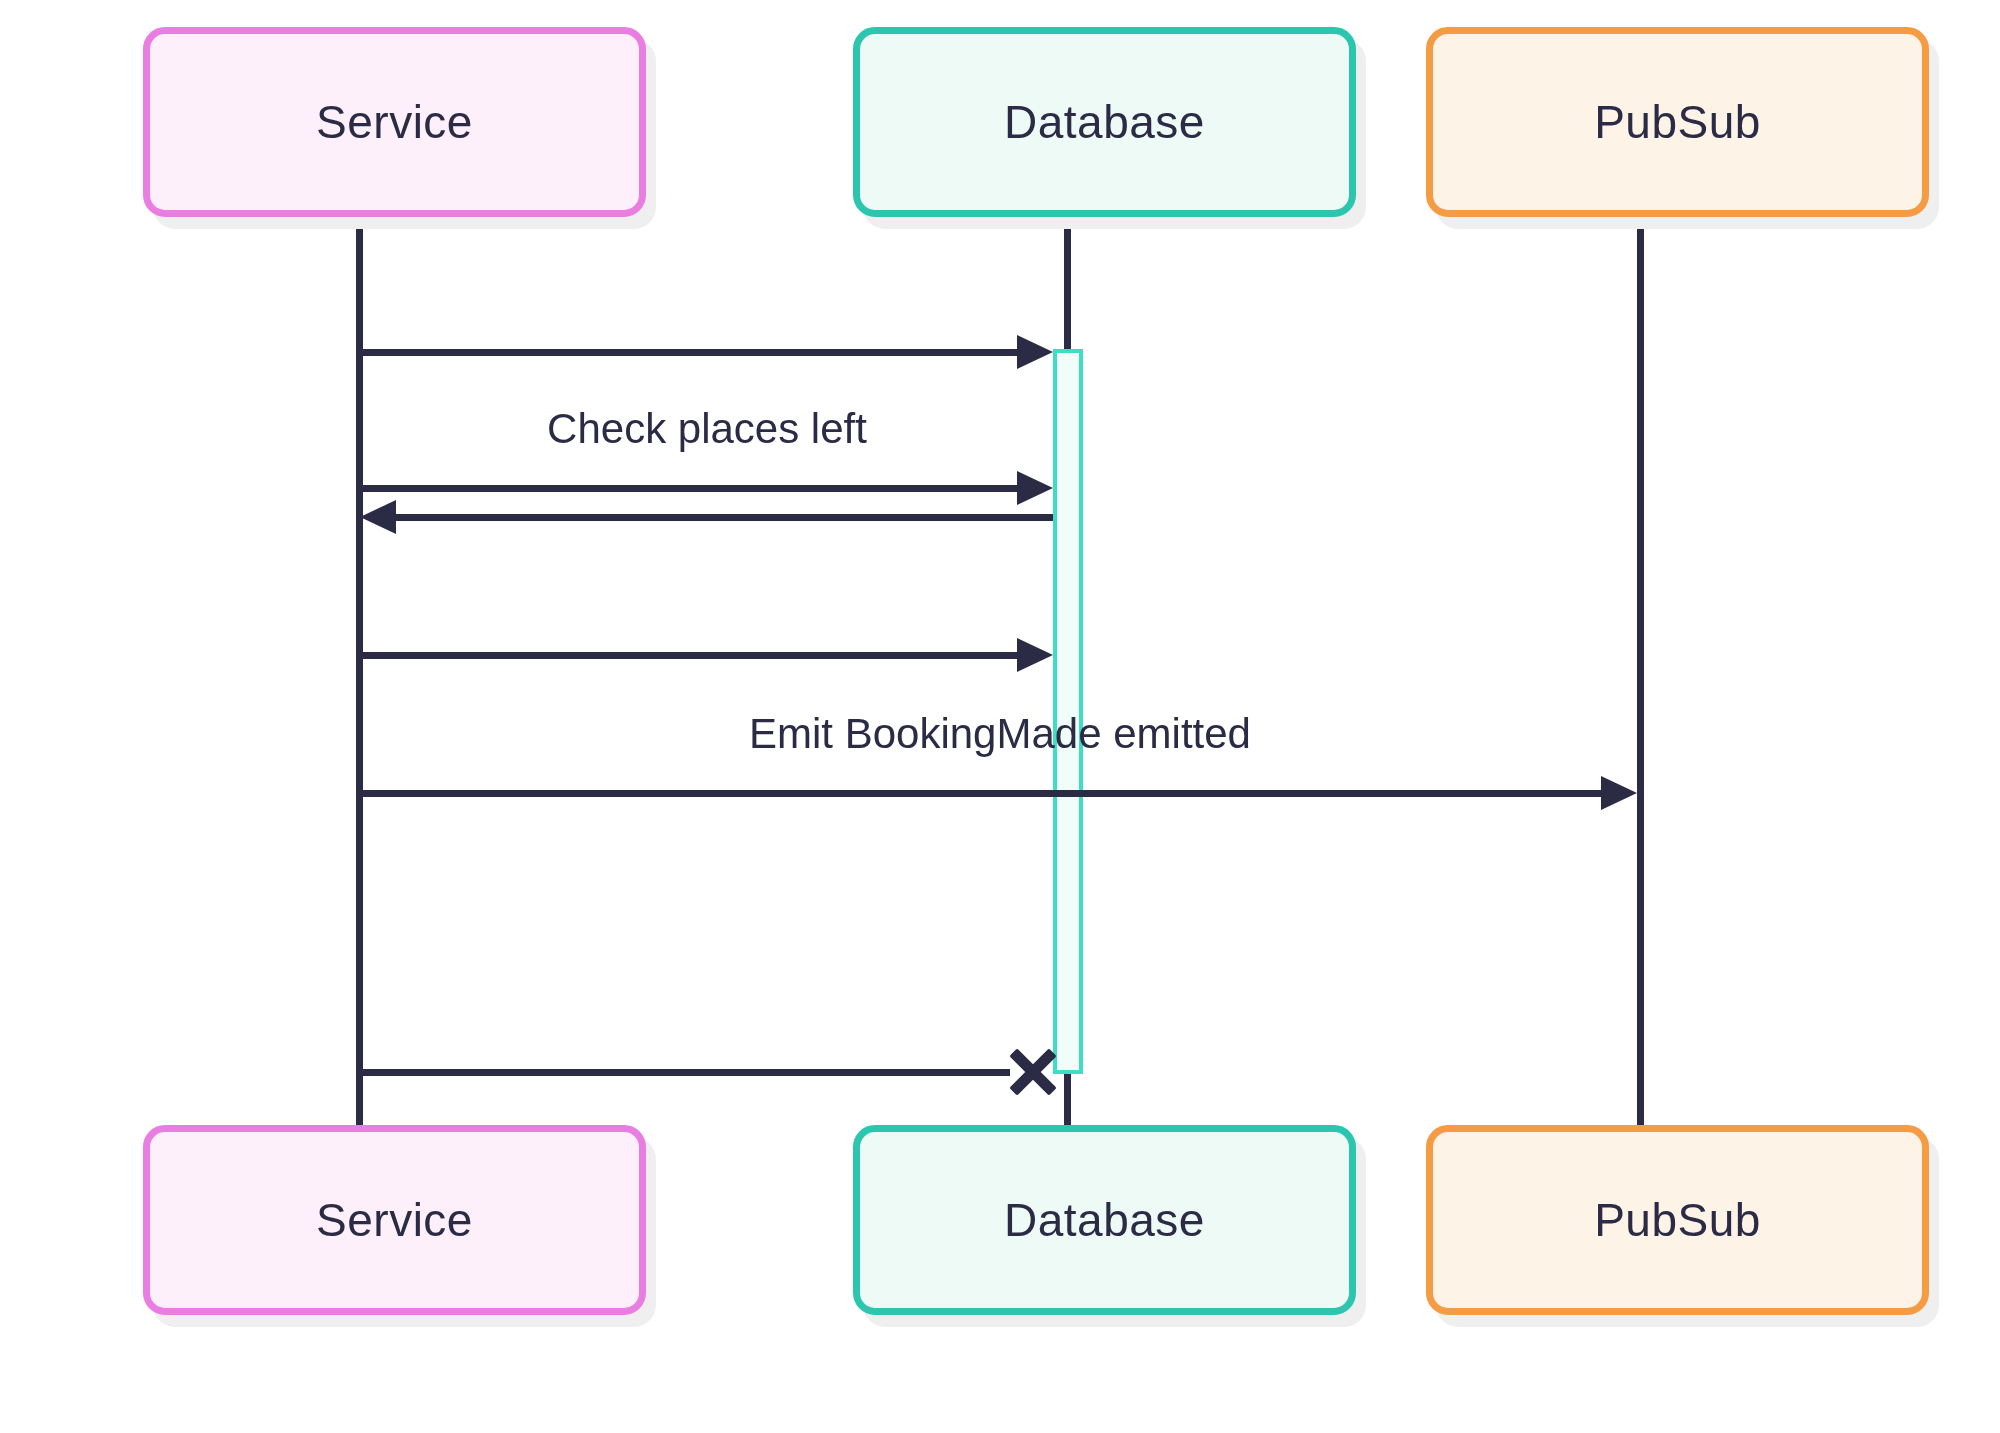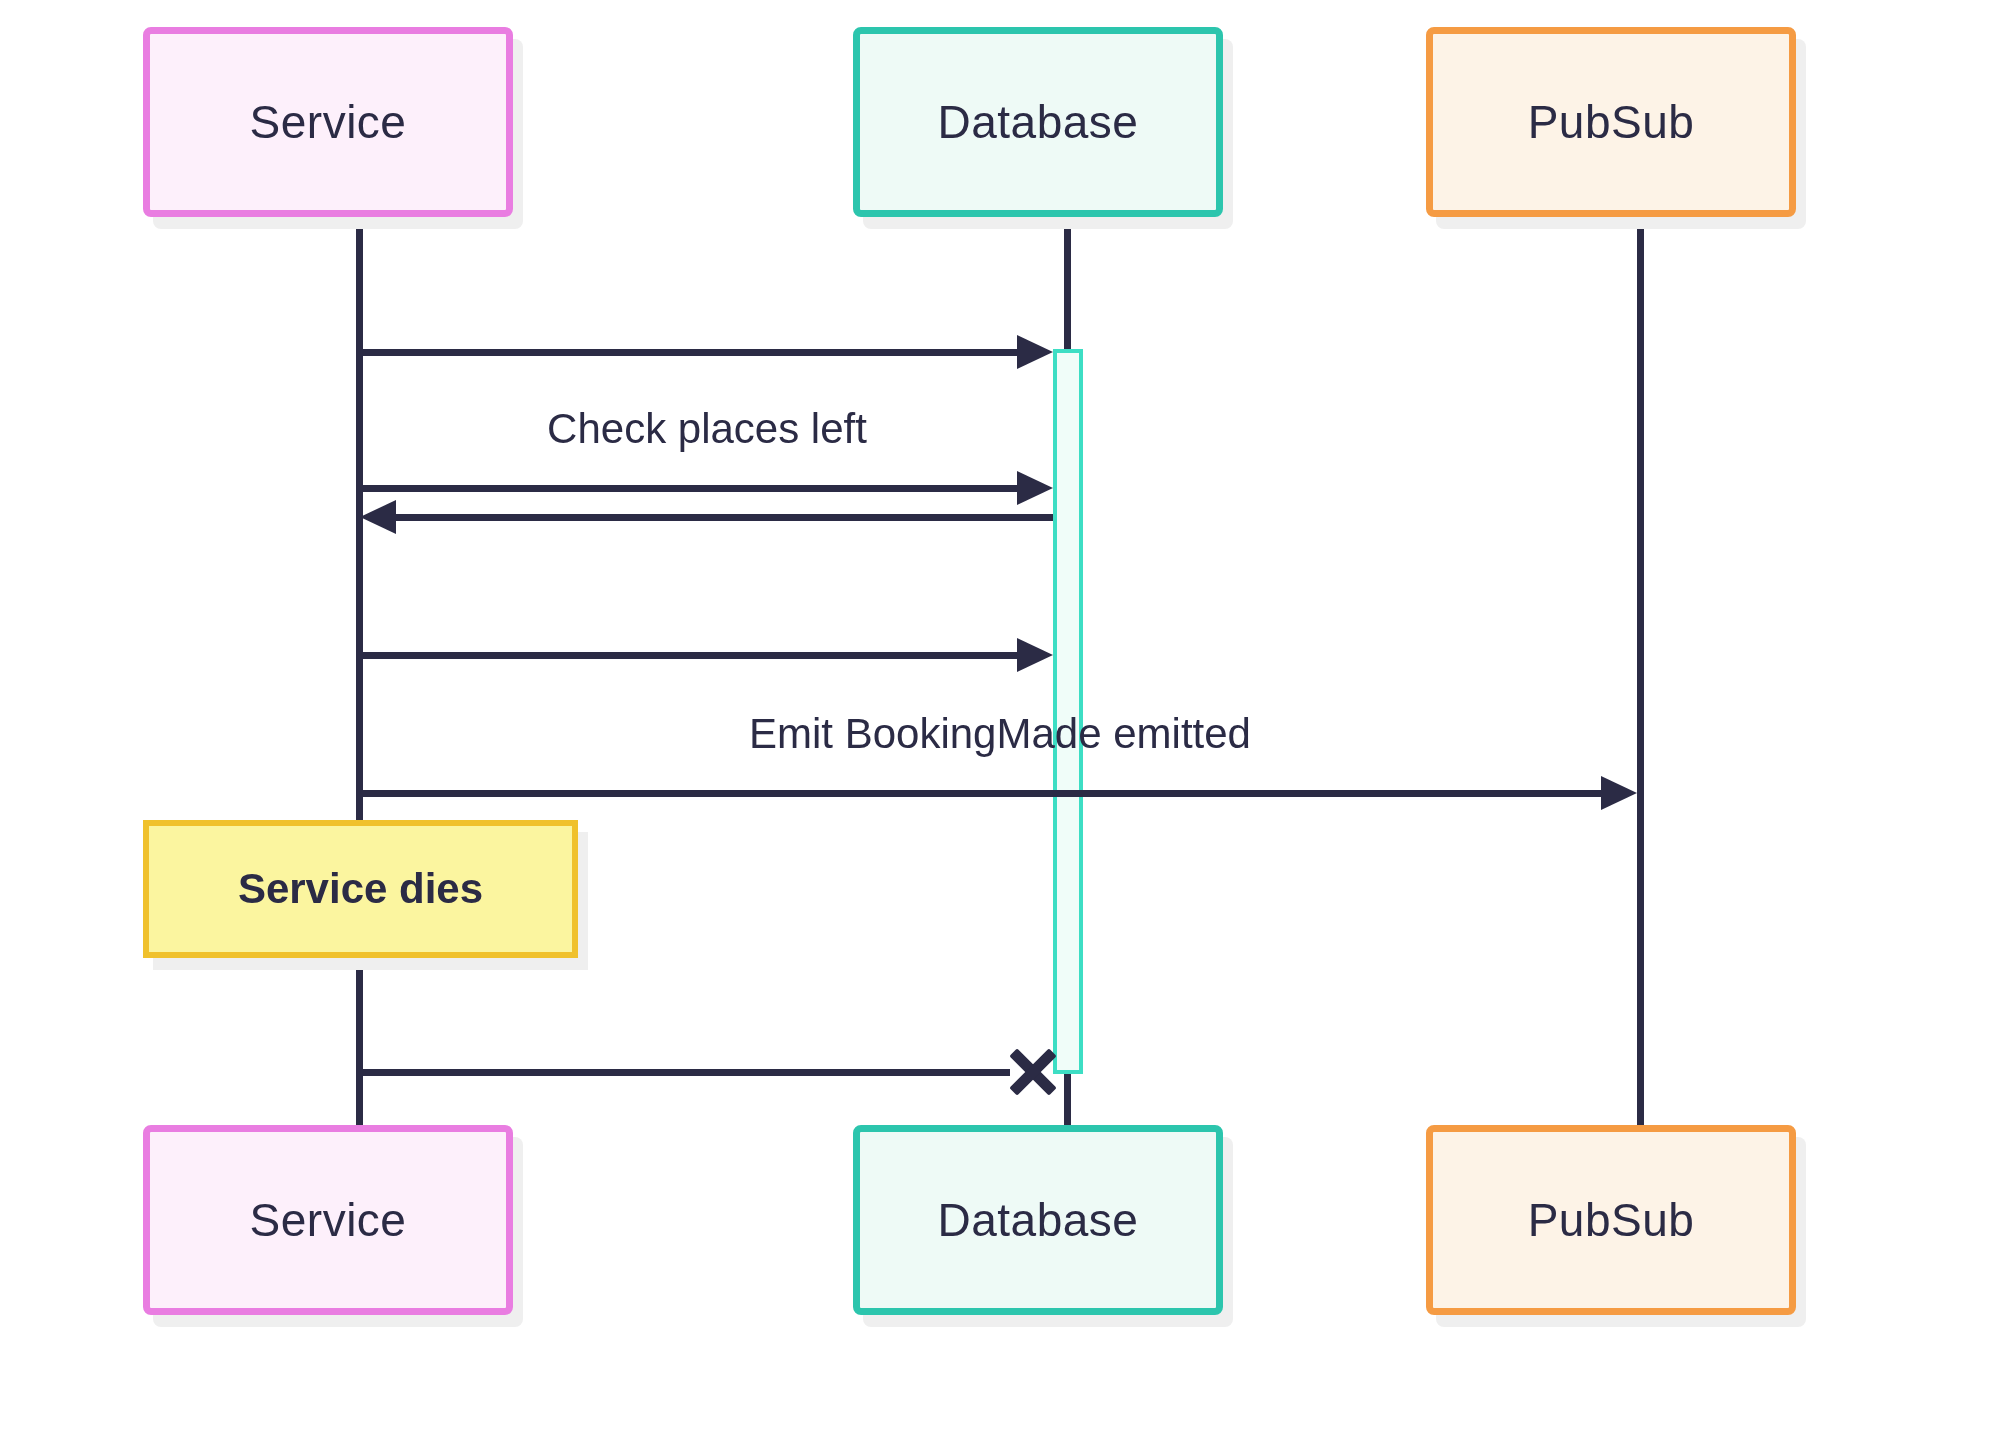--- a/index.html
+++ b/index.html
@@ -11,22 +11,22 @@
     --yellow-border:#f0c12c; --yellow-fill:#fbf59f;
     --act-border:#3ddec4; --act-fill:#f0fdf9;
   }
   html,body{margin:0;padding:0;background:#ffffff;}
   .canvas{
     position:relative;width:2000px;height:1433px;background:#ffffff;
     font-family:"Liberation Sans","DejaVu Sans",sans-serif;color:var(--ink);
     overflow:hidden;
   }
   .actor{
-    position:absolute;width:370px;height:190px;box-sizing:border-box;
-    border:7px solid;border-radius:8px;
+    position:absolute;width:503px;height:190px;box-sizing:border-box;
+    border:7px solid;border-radius:22px;
     display:flex;align-items:center;justify-content:center;
     font-size:46px;letter-spacing:0.5px;
     box-shadow:10px 12px 0 var(--shadow);
     z-index:6;
   }
   .actor.service{background:var(--pink-fill);border-color:var(--pink-border);}
   .actor.database{background:var(--teal-fill);border-color:var(--teal-border);}
   .actor.pubsub{background:var(--orange-fill);border-color:var(--orange-border);}
 
   .lifeline{position:absolute;top:214px;height:911px;width:7px;background:var(--ink);z-index:1;}
@@ -98,23 +98,20 @@
   <div class="msg-line" style="left:394px;top:514px;width:659px"></div>
   <span class="head-left" style="left:360px;top:500px"></span>
 
   <div class="msg-line" style="left:360px;top:652px;width:663px"></div>
   <span class="head-right" style="left:1017px;top:638px"></span>
 
   <div class="msg-label" style="left:380px;top:708px;width:1240px">Emit BookingMade emitted</div>
   <div class="msg-line" style="left:360px;top:790px;width:1247px"></div>
   <span class="head-right" style="left:1601px;top:776px"></span>
 
-  <div class="note">
-    <span>Service dies</span>
-  </div>
 
   <div class="msg-line" style="left:360px;top:1069px;width:650px"></div>
   <span class="x-marker" style="left:1008px;top:1047px"></span>
 
   <div class="actor service" style="left:143px;top:1125px">
     <span>Service</span>
   </div>
   <div class="actor database" style="left:853px;top:1125px">
     <span>Database</span>
   </div>

